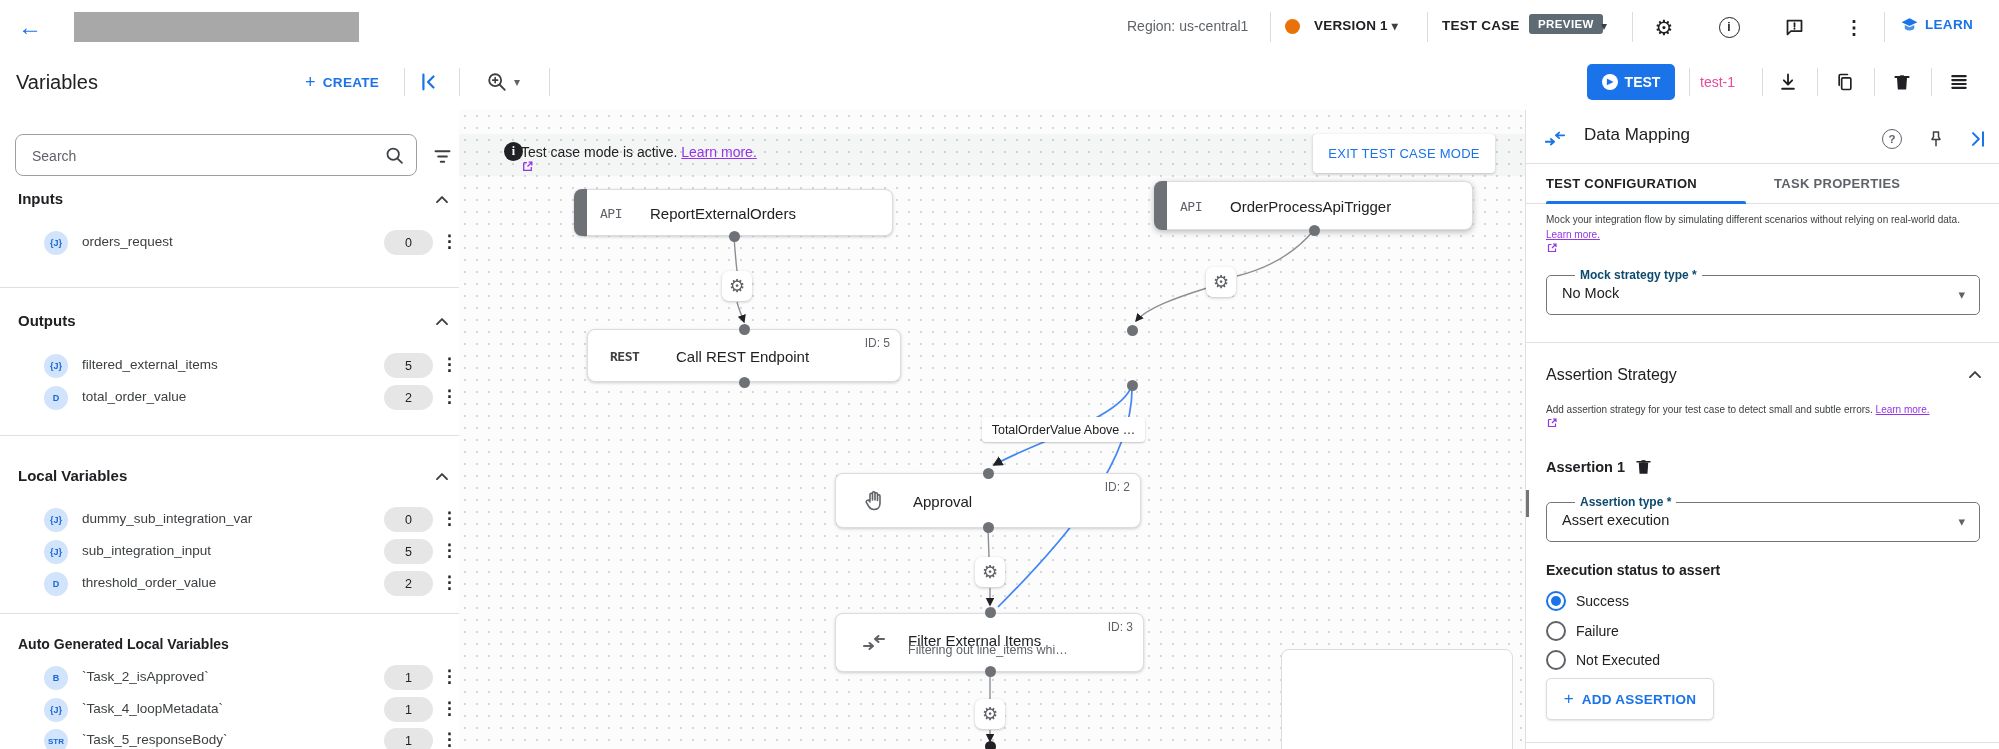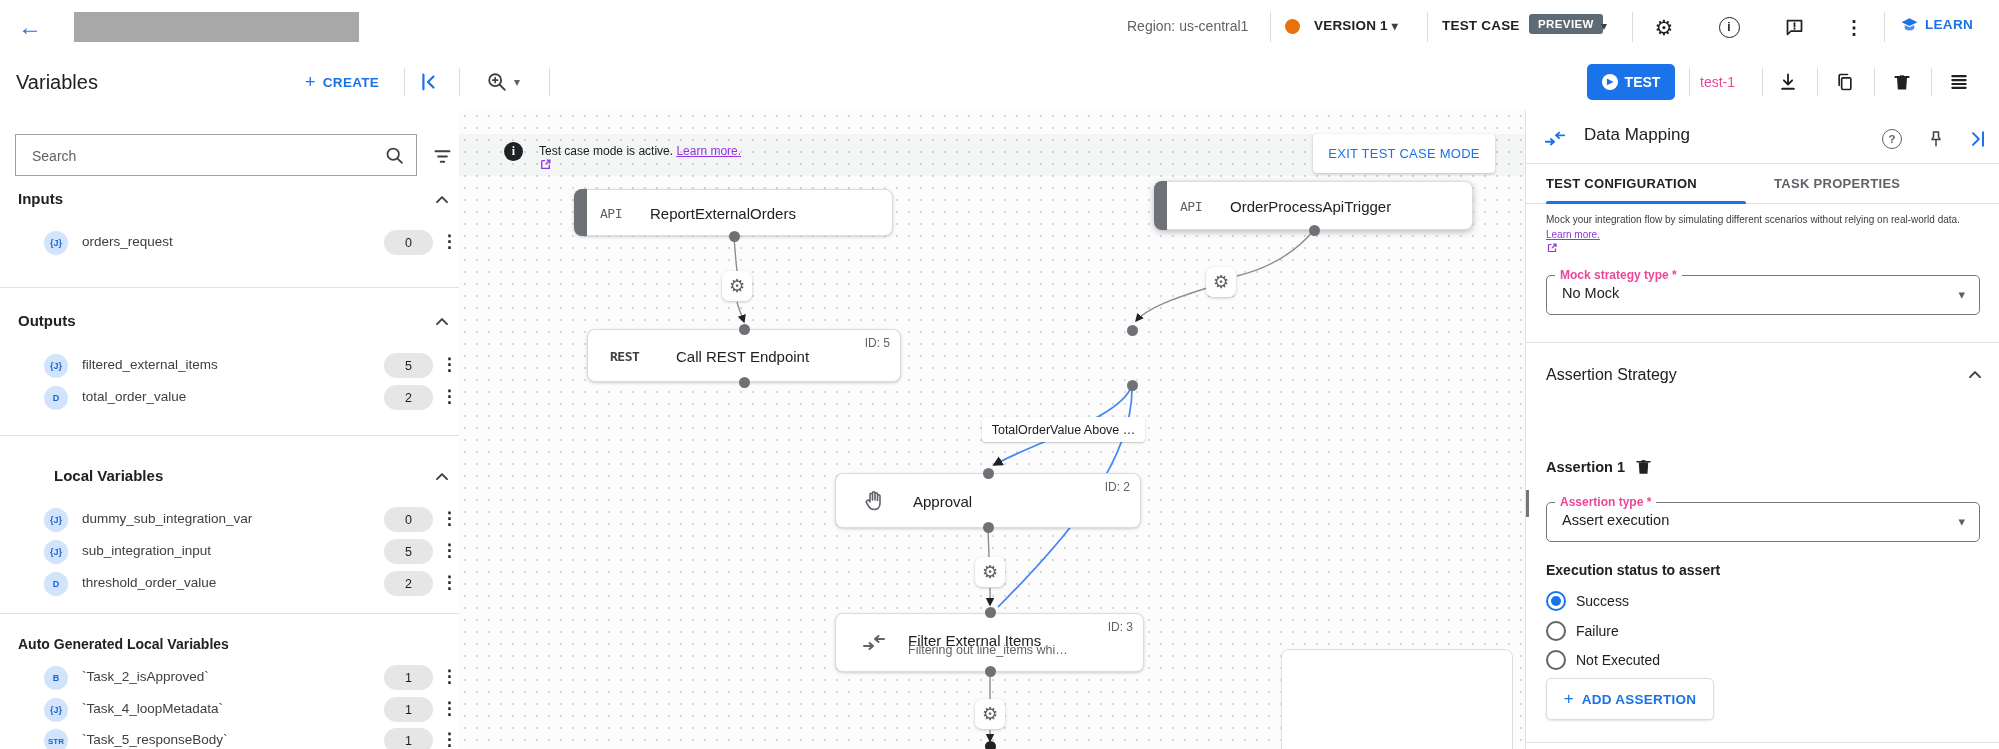--- a/index.html
+++ b/index.html
@@ -35,21 +35,21 @@
   .plus{font-size:18px;font-weight:normal;}
   .tbicon{position:absolute;top:16px;width:24px;height:24px;display:flex;align-items:center;justify-content:center;cursor:pointer;}
   .testbtn{position:absolute;left:1587px;top:10px;width:88px;height:36px;background:#1a73e8;border-radius:5px;
            display:flex;align-items:center;justify-content:center;gap:7px;color:#fff;font-size:14px;font-weight:bold;cursor:pointer;}
   .playcirc{width:16px;height:16px;background:#fff;border-radius:50%;display:flex;align-items:center;justify-content:center;
             color:#1a73e8;font-size:8px;line-height:1;padding-left:1px;box-sizing:border-box;}
   .testname{position:absolute;left:1700px;top:0;line-height:56px;font-size:14px;color:#ec4899;}
 
   
   .sidebar{position:absolute;left:0;top:110px;width:459px;height:639px;background:#fff;border-right:1px solid #e0e0e0;}
-  .searchbox{position:absolute;left:15px;top:24px;width:402px;height:42px;border:1px solid #9aa0a6;border-radius:0;
+  .searchbox{position:absolute;left:15px;top:24px;width:402px;height:42px;border:1px solid #9aa0a6;border-radius:8px;
              box-sizing:border-box;background:#fff;}
   .searchbox input{position:absolute;left:14px;top:1px;width:350px;height:38px;border:none;outline:none;
                    font-family:"Liberation Sans",sans-serif;font-size:14px;color:#202124;background:transparent;}
   .searchbox input::placeholder{color:#5f6368;}
   .search-ic{position:absolute;right:11px;top:10px;}
   .filter-ic{position:absolute;left:432px;top:36px;cursor:pointer;}
   .sec-head{position:absolute;left:18px;font-size:15px;font-weight:bold;color:#202124;}
   .sec-head.small{font-size:14px;}
   .chev-up{position:absolute;left:432px;width:20px;height:20px;color:#3c4043;cursor:pointer;}
   .var-row{position:absolute;left:0;width:459px;height:32px;}
@@ -59,21 +59,21 @@
   .count-pill{position:absolute;left:384px;top:3px;width:49px;height:25px;background:#e6e6e6;border-radius:13px;
               display:flex;align-items:center;justify-content:center;font-size:12.5px;color:#202124;}
   .row-kebab{position:absolute;left:441px;top:4px;font-size:17px;font-weight:bold;color:#202124;cursor:pointer;}
 
   
   .canvas{position:absolute;left:459px;top:110px;width:1066px;height:639px;background:#fcfcfc;
           background-image:radial-gradient(circle,#d5d8dc 1.3px,transparent 1.3px);background-size:12px 12px;overflow:hidden;}
   .banner{position:absolute;left:0;top:24px;width:1066px;height:42px;background:rgba(60,64,67,.04);}
   .banner-info{position:absolute;left:45px;top:32px;width:19px;height:19px;border-radius:50%;background:#202124;color:#fff;
                display:flex;align-items:center;justify-content:center;font-size:12px;font-weight:bold;font-family:"Liberation Serif",serif;}
-  .banner-text{position:absolute;left:80px;top:34px;font-size:12px;color:#202124;}
+  .banner-text{position:absolute;left:62px;top:34px;font-size:14px;color:#202124;}
   .linkp{color:#9334e6;text-decoration:underline;cursor:pointer;}
   .exitbtn{position:absolute;left:854px;top:24px;width:182px;height:39px;background:#fff;border-radius:4px;
            box-shadow:0 1px 3px rgba(60,64,67,.3);display:flex;align-items:center;justify-content:center;
            color:#1a73e8;font-size:13px;font-weight:normal;letter-spacing:.25px;cursor:pointer;}
   .node{position:absolute;background:#fff;border:1px solid #dadce0;border-radius:8px;box-sizing:border-box;
         box-shadow:0 1px 3px rgba(60,64,67,.25);cursor:pointer;}
   .node.selected{border:2px solid #5f6368;}
   .node-bar{position:absolute;left:-1px;top:-1px;bottom:-1px;width:13px;background:#6e7276;border-radius:8px 0 0 8px;}
   .node-prefix{position:absolute;left:25px;top:50%;transform:translateY(-50%);font-family:"DejaVu Sans Mono",monospace;
                font-size:13px;color:#5f6368;letter-spacing:-0.5px;}
@@ -96,21 +96,21 @@
   .panel-title{position:absolute;left:58px;top:15px;font-size:17px;font-weight:500;color:#202124;}
   .picon{position:absolute;top:18px;width:22px;height:22px;display:flex;align-items:center;justify-content:center;cursor:pointer;color:#5f6368;}
   .help-circ{width:18px;height:18px;border:1.7px solid #5f6368;border-radius:50%;display:flex;align-items:center;justify-content:center;
              font-size:11.5px;font-weight:bold;color:#5f6368;}
   .tab{position:absolute;top:66px;font-size:13px;font-weight:bold;letter-spacing:.3px;cursor:pointer;}
   .tab.active{color:#202124;}
   .tab.inactive{color:#5f6368;}
   .tab-underline{position:absolute;left:20px;top:91px;width:200px;height:3px;background:#1a73e8;border-radius:2px 2px 0 0;}
   .ptext{position:absolute;left:20px;font-size:10px;line-height:1.5;color:#3c4043;width:436px;}
   .field{position:absolute;left:20px;width:434px;height:40px;border:1px solid #747775;border-radius:5px;box-sizing:border-box;background:#fff;cursor:pointer;}
-  .field-label{position:absolute;left:8px;top:-8px;background:#fff;padding:0 5px;font-size:12px;font-weight:bold;color:#ec4899;}
+  .field-label{position:absolute;left:28px;top:-8px;background:#fff;padding:0 5px;font-size:12px;font-weight:bold;color:#0c4a6e;}
   .field-value{position:absolute;left:15px;top:9px;font-size:14.5px;color:#202124;}
   .field-caret{position:absolute;right:14px;top:11px;color:#5f6368;font-size:13px;}
   .sec-title{position:absolute;left:20px;font-size:16px;font-weight:500;color:#202124;}
   .bold14{font-size:14.5px;font-weight:bold;color:#202124;}
   .radio{position:absolute;left:20px;width:20px;height:20px;border-radius:50%;box-sizing:border-box;cursor:pointer;}
   .radio.off{border:2px solid #5f6368;}
   .radio.on{border:2px solid #1a73e8;}
   .radio.on::after{content:"";position:absolute;left:3px;top:3px;width:10px;height:10px;border-radius:50%;background:#1a73e8;}
   .radio-label{position:absolute;left:50px;font-size:14px;color:#202124;}
   .addbtn{position:absolute;left:20px;top:568px;width:168px;height:42px;background:#fff;border:1px solid #dadce0;border-radius:5px;
@@ -269,21 +269,21 @@
       <span class="row-kebab">⋮</span>
     </div>
     <div class="var-row" style="top:272px;">
       <span class="type-ic">D</span>
       <span class="var-name">total_order_value</span>
       <span class="count-pill">2</span>
       <span class="row-kebab">⋮</span>
     </div>
     <div class="hdiv" style="left:0;top:325px;width:459px;"></div>
 
-    <span class="sec-head" style="top:357px;margin-left:36px;">Local Variables</span>
+    <span class="sec-head" style="top:357px;">Local Variables</span>
     <span class="chev-up" style="top:357px;">
       <svg class="lineart" width="20" height="20" viewBox="0 0 24 24">
           <path d="M6 14.5l6-6 6 6" fill="none" stroke="#3c4043" stroke-width="2.3" stroke-linecap="round" stroke-linejoin="round"></path>
         </svg>
     </span>
     <div class="var-row" style="top:394px;">
       <span class="type-ic">{J}</span>
       <span class="var-name">dummy_sub_integration_var</span>
       <span class="count-pill">0</span>
       <span class="row-kebab">⋮</span>
@@ -480,20 +480,28 @@
     </div>
 
     <div class="hdiv" style="left:0;top:232px;width:474px;"></div>
 
     <span class="sec-title" style="top:256px;">Assertion Strategy</span>
     <span class="picon" style="left:438px;top:254px;">
       <svg class="lineart" width="20" height="20" viewBox="0 0 24 24">
           <path d="M6 14.5l6-6 6 6" fill="none" stroke="#3c4043" stroke-width="2.3" stroke-linecap="round" stroke-linejoin="round"></path>
         </svg>
     </span>
+    <span class="ptext" style="top:292px;">
+      <span>Add assertion strategy for your test case to detect small and subtle errors.</span>
+      <span class="linkp">Learn more.</span>
+      <svg class="lineart" width="12" height="12" viewBox="0 0 24 24" style="vertical-align:-1px;">
+          <path d="M5 5h6M5 5v14h14v-6" fill="none" stroke="#9334e6" stroke-width="2.4"></path>
+          <path d="M14 4h6v6M20 4l-8 8" fill="none" stroke="#9334e6" stroke-width="2.4"></path>
+        </svg>
+    </span>
 
     <span class="bold14" style="position:absolute;left:20px;top:349px;">Assertion 1</span>
     <span class="picon" style="left:106px;top:345px;">
       <svg class="lineart" width="19" height="19" viewBox="0 0 24 24">
           <path d="M6 7h12l-1 14H7z" fill="#202124"></path>
           <path d="M4 6h16" stroke="#202124" stroke-width="2.2" stroke-linecap="round"></path>
           <path d="M9.5 5.5h5" stroke="#202124" stroke-width="3"></path>
         </svg>
     </span>
 

